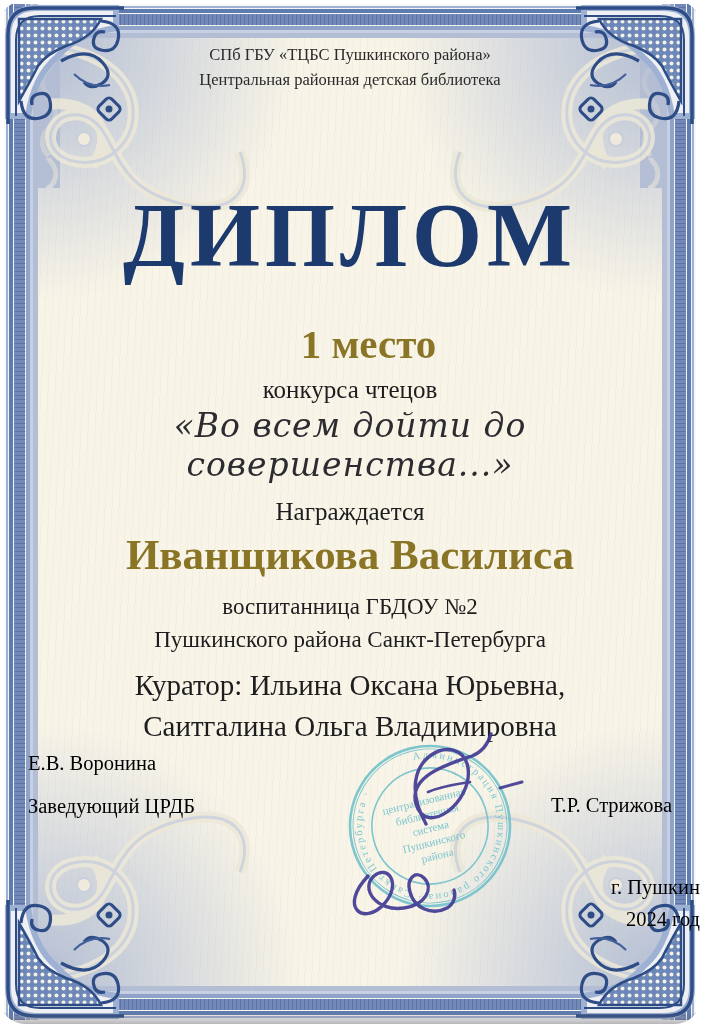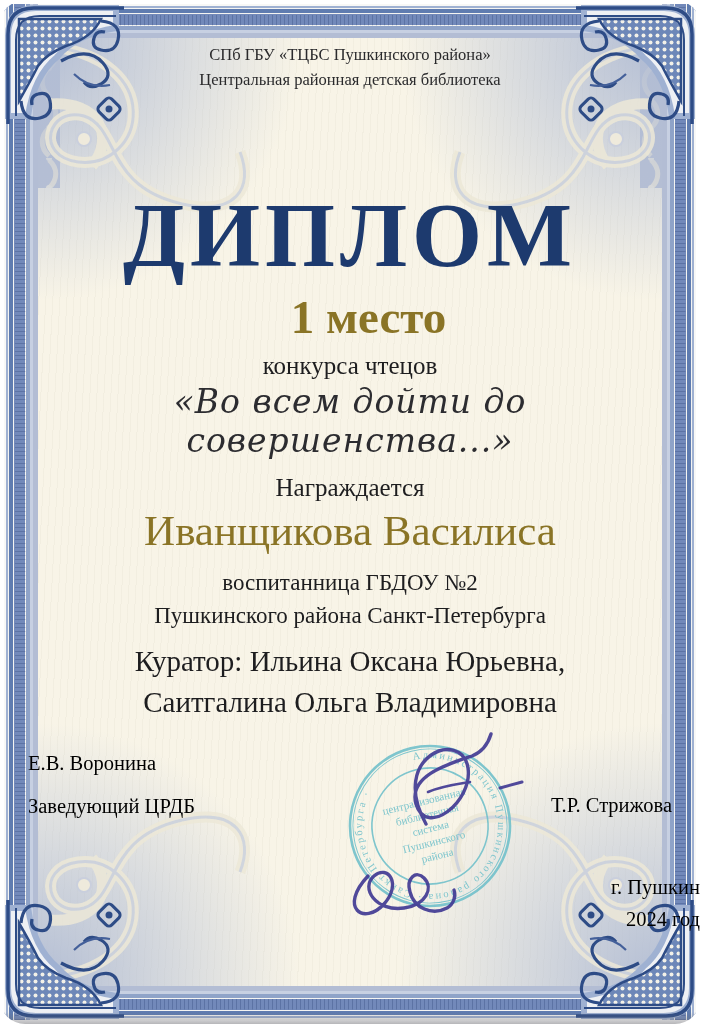--- a/index.html
+++ b/index.html
@@ -53,25 +53,25 @@
   .flor.tl{left:40px;top:40px;} .flor.tr{right:40px;top:40px;transform:scaleX(-1);}
   .flor.bl{left:40px;bottom:40px;transform:scaleY(-1);} .flor.br{right:40px;bottom:40px;transform:scale(-1,-1);}
   .corner{position:absolute;width:150px;height:150px;}
   .corner.tl{left:4px;top:4px;} .corner.tr{right:4px;top:4px;transform:scaleX(-1);}
   .corner.bl{left:4px;bottom:4px;transform:scaleY(-1);} .corner.br{right:4px;bottom:4px;transform:scale(-1,-1);}
   
   .content{position:absolute;inset:38px;text-align:center;color:#1d1d1f;}
   .org{font-size:16.5px;line-height:1.5;padding-top:5px;color:#2a2a2c;}
   .title{margin-top:100px;font-size:90px;line-height:.95;font-weight:bold;color:#1d3a6e;letter-spacing:5px;}
   .subtitle{margin-top:12px;font-size:40px;font-weight:bold;color:#1d3a6e;letter-spacing:2px;}
-  .award{margin-top:12px;font-size:47px;font-weight:bold;color:#8a7426;padding-left:37px;}
+  .award{margin-top:42px;font-size:41px;font-weight:bold;color:#8a7426;padding-left:37px;}
   .contest{margin-top:8px;font-size:25px;}
   .quote{margin-top:2px;font-size:33px;font-style:italic;font-family:"DejaVu Serif",serif;color:#2c2c30;letter-spacing:1px;}
   .awarded{margin-top:14px;font-size:25px;}
-  .recipient{margin-top:4px;font-size:43px;font-weight:normal;color:#8a7426;}
+  .recipient{margin-top:4px;font-size:43px;font-weight:bold;color:#8a7426;}
   .info{margin-top:12px;font-size:23px;line-height:1.42;}
   .curators{margin-top:9px;font-size:29px;line-height:1.42;}
   .sigrow{position:absolute;left:28px;right:28px;display:flex;justify-content:space-between;align-items:flex-start;}
   .sigrow.r1{top:724px;} .sigrow.r2{top:792px;}
   .role{font-size:20.5px;line-height:1.4;text-align:left;}
   .role .ind{padding-left:14px;}
   .signame{font-size:20.5px;padding-top:2px;}
   .sigrow.r1 .signame{padding-top:28px;}
   .stamp{position:absolute;left:340px;top:736px;width:180px;height:180px;opacity:.9;}
   .autograph{position:absolute;left:330px;top:726px;width:220px;height:200px;}

